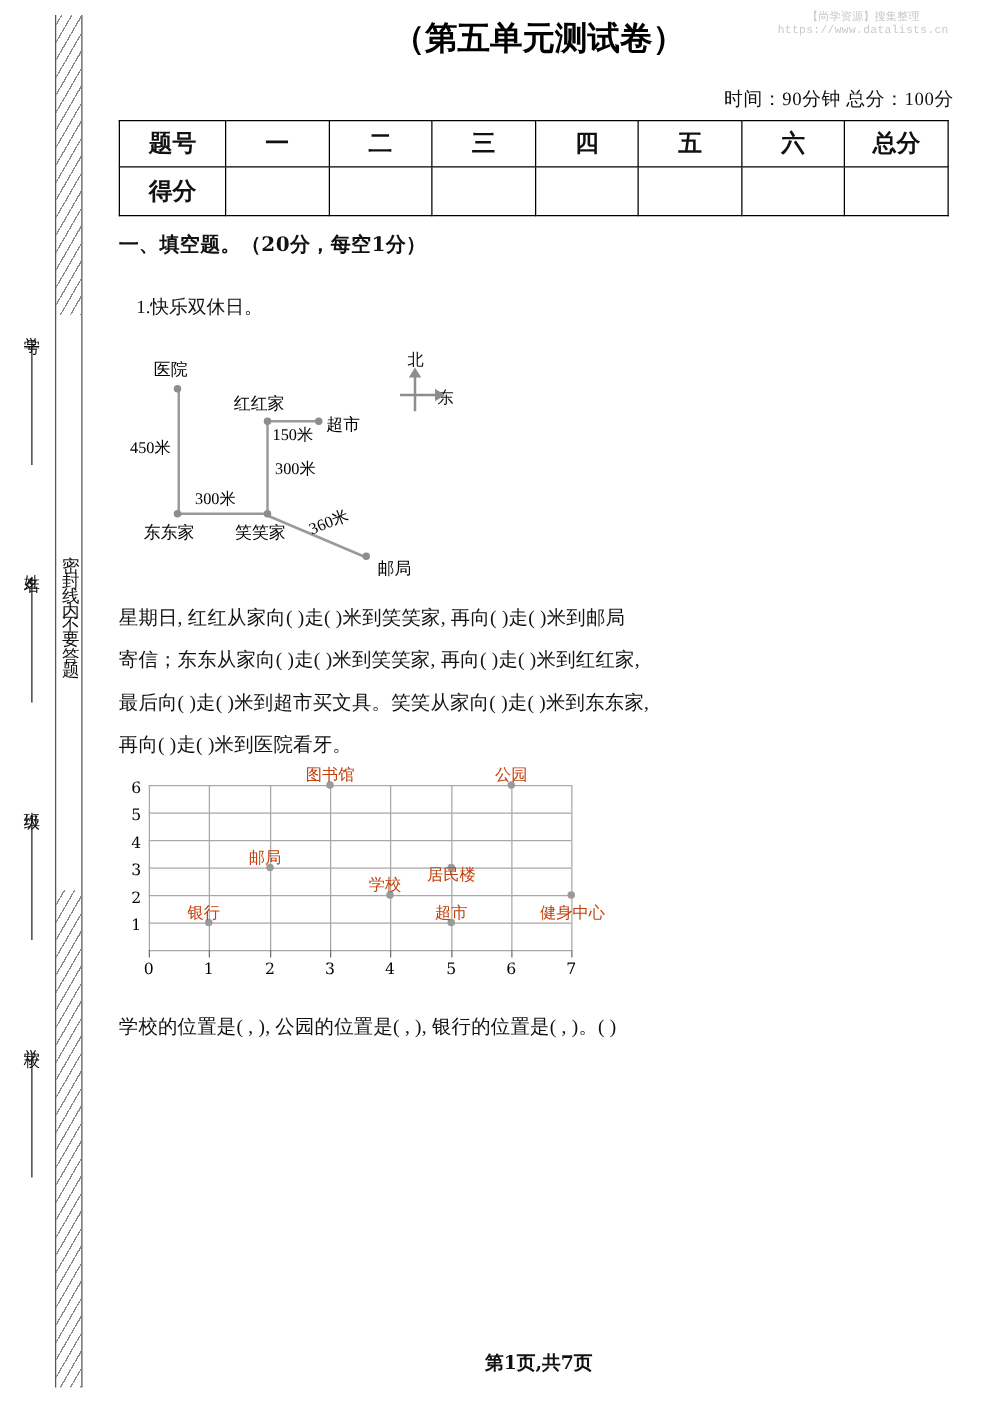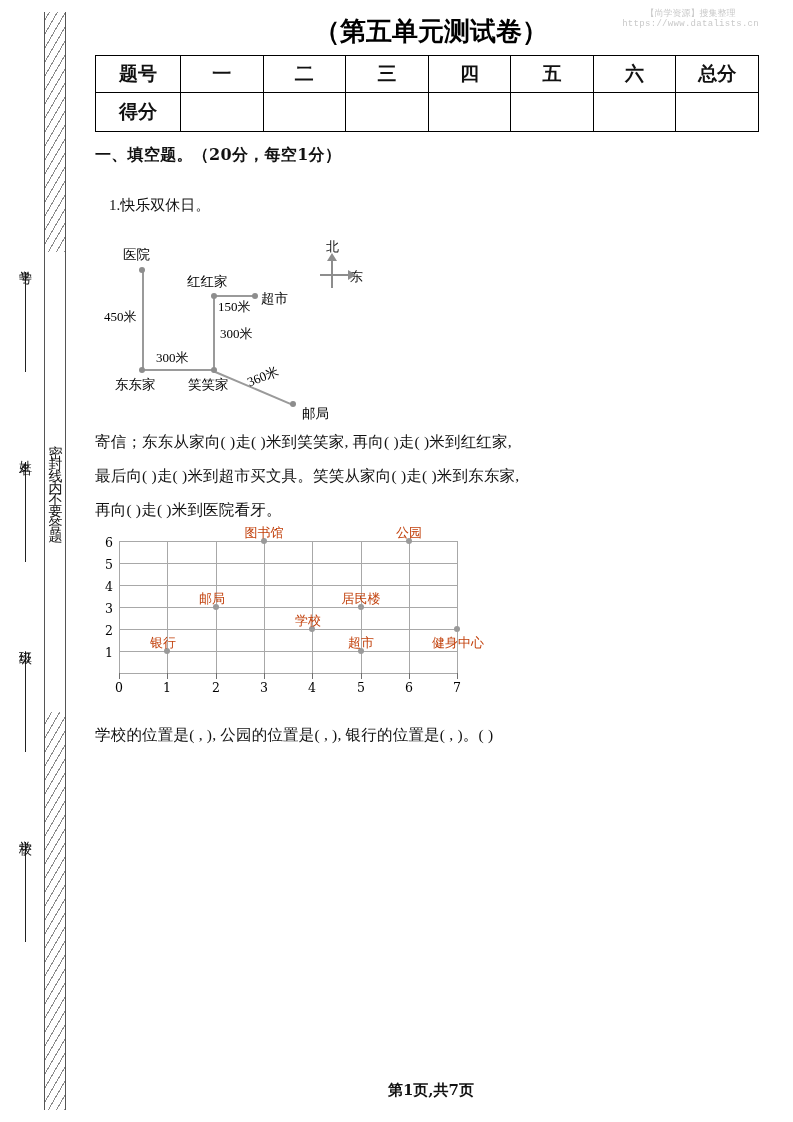--- a/index.html
+++ b/index.html
@@ -354,20 +354,21 @@
 
   <div id="content">
 
     <div class="watermark">
       <div>【尚学资源】搜集整理</div>
       <div class="wm-url">https://www.datalists.cn</div>
     </div>
 
     <h2 class="doc-subtitle">（第五单元测试卷）</h2>
 
+    <p class="exam-meta">时间：90分钟  总分：100分</p>
 
     <table class="score-table">
       <tbody>
         <tr class="row-tihao">
           <td class="head-cell">题号</td>
           <td>一</td>
           <td>二</td>
           <td>三</td>
           <td>四</td>
           <td>五</td>
@@ -422,20 +423,21 @@
       <div class="compass">
         <span class="c-n-label">北</span>
         <span class="c-e-label">东</span>
         <span class="c-vert"></span>
         <span class="c-horz"></span>
         <span class="c-arrow-n"></span>
         <span class="c-arrow-e"></span>
       </div>
     </div>
 
+    <p class="body-line">星期日, 红红从家向(        )走(        )米到笑笑家, 再向(        )走(        )米到邮局</p>
     <p class="body-line" style="padding-top:0;">寄信；东东从家向(        )走(        )米到笑笑家, 再向(        )走(        )米到红红家,</p>
     <p class="body-line" style="padding-top:0;">最后向(        )走(        )米到超市买文具。笑笑从家向(        )走(        )米到东东家,</p>
     <p class="body-line" style="padding-top:0;">再向(        )走(        )米到医院看牙。</p>
 
 
     <div class="fig2">
 
       <div class="grid-line gl-h" style="left:18px; top:8px;  width:338px;"></div>
       <div class="grid-line gl-h" style="left:18px; top:30px; width:338px;"></div>
       <div class="grid-line gl-h" style="left:18px; top:52px; width:338px;"></div>
@@ -481,21 +483,21 @@
       <div class="pt" style="left:163px; top:8px;"></div>
       <div class="pt-label" style="left:163px; top:-9px;">图书馆</div>
 
       <div class="pt" style="left:308px; top:8px;"></div>
       <div class="pt-label" style="left:308px; top:-9px;">公园</div>
 
       <div class="pt" style="left:115px; top:74px;"></div>
       <div class="pt-label" style="left:111px; top:57px;">邮局</div>
 
       <div class="pt" style="left:260px; top:74px;"></div>
-      <div class="pt-label" style="left:260px; top:57px;text-align:right;">居民楼</div>
+      <div class="pt-label" style="left:260px; top:71px;text-align:right;">居民楼</div>
 
       <div class="pt" style="left:211px; top:96px;"></div>
       <div class="pt-label" style="left:207px; top:79px;">学校</div>
 
       <div class="pt" style="left:356px; top:96px;"></div>
       <div class="pt-label" style="left:357px; top:101px;">健身中心</div>
 
       <div class="pt" style="left:66px; top:118px;"></div>
       <div class="pt-label" style="left:62px; top:101px;">银行</div>
 

